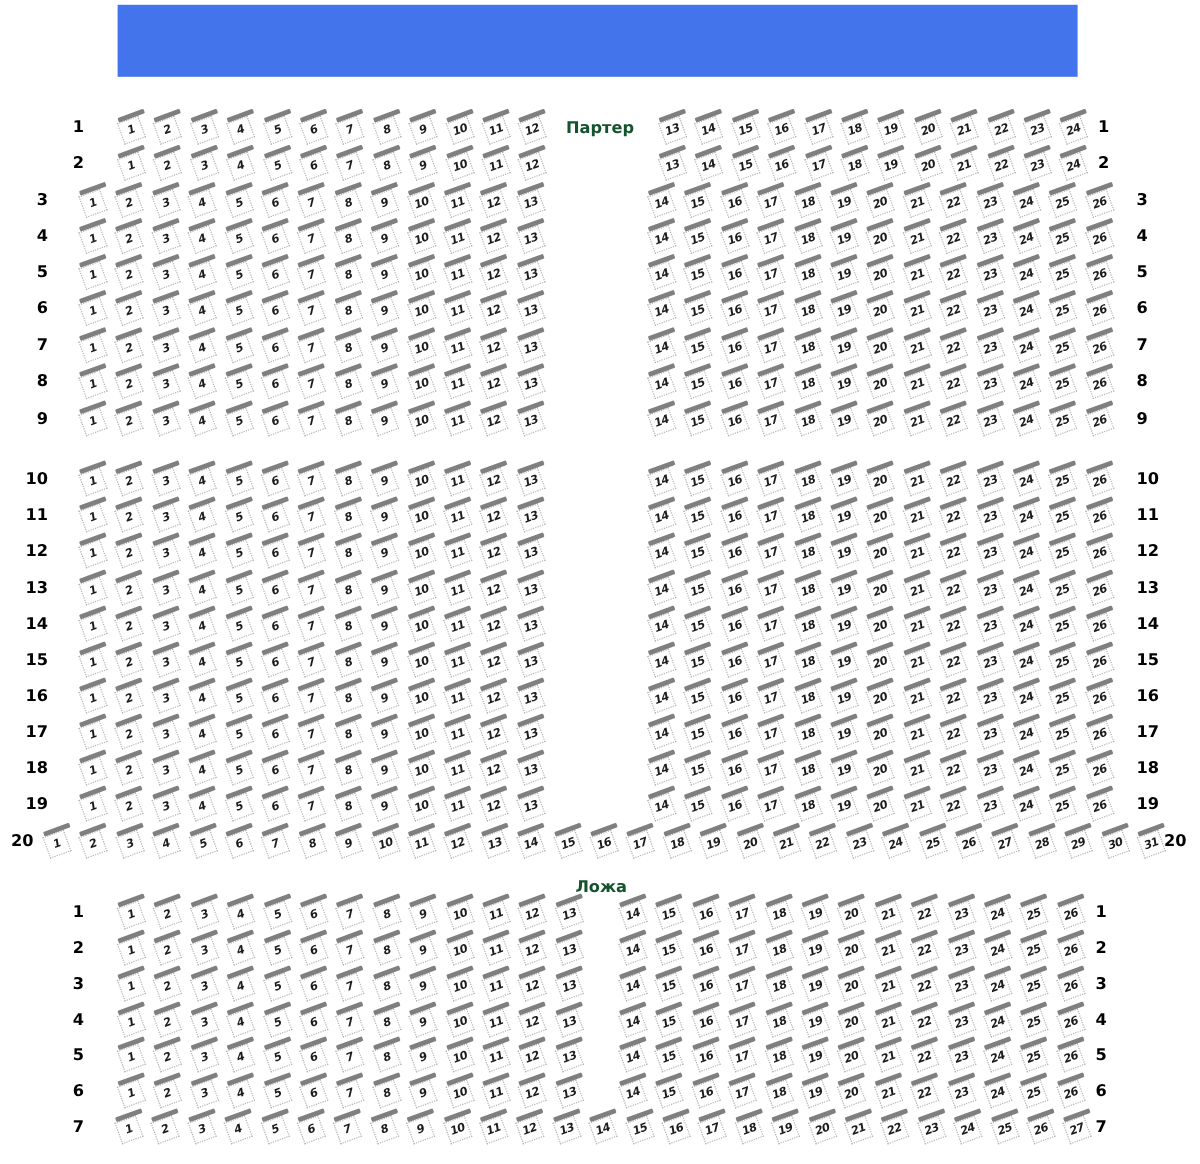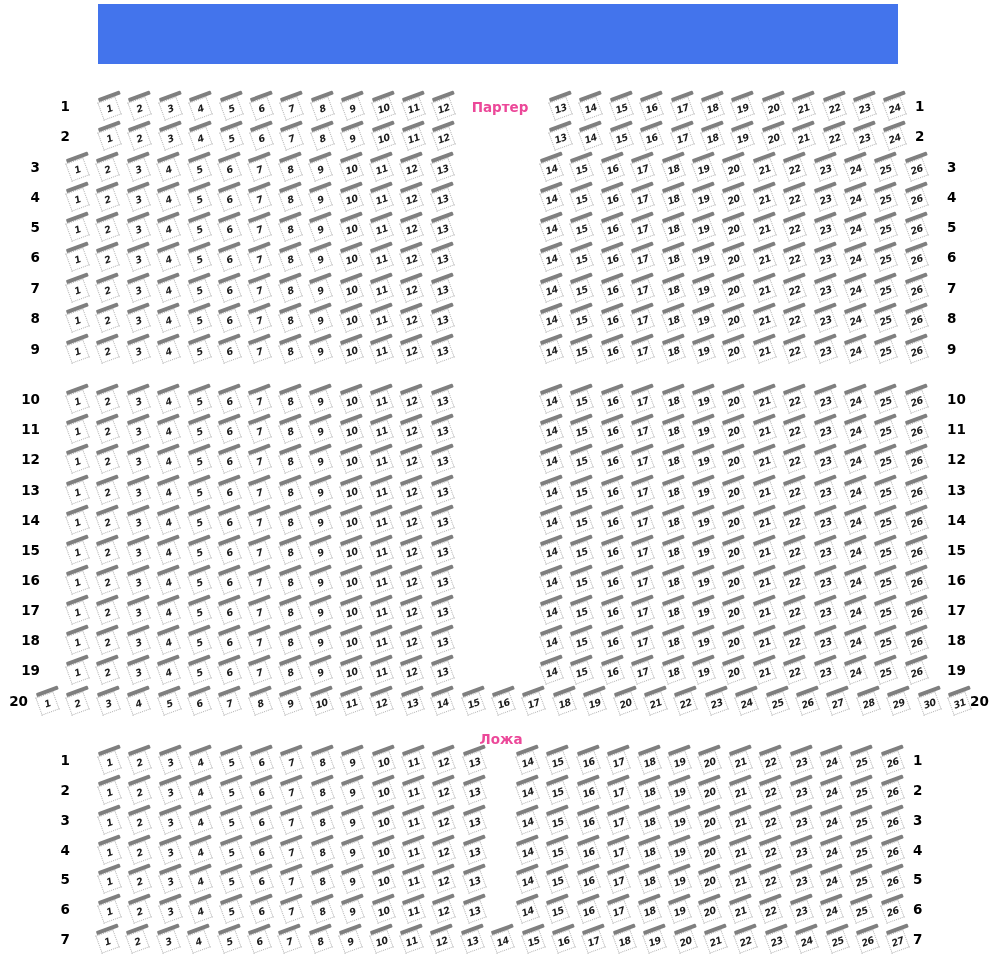--- a/index.html
+++ b/index.html
@@ -1,18 +1,18 @@
 <!DOCTYPE html>
 <html style="--seat-back: #7f7f7f; --seat-border: #b3b3b3; --seat-num: #1c1c1c;"><head>
 <meta charset="utf-8">
 <style>
   html,body{margin:0;padding:0;background:#ffffff;}
   #seatmap{position:relative;width:1000px;height:970px;font-family:"DejaVu Sans",sans-serif;overflow:visible;}
   .stage{position:absolute;left:98px;top:4px;width:800px;height:60px;}
-  .section-title{position:absolute;transform:translateX(-50%);font:700 13.5px "DejaVu Sans",sans-serif;color:#ec4899;white-space:nowrap;}
+  .section-title{position:absolute;transform:translateX(-50%);font:700 13.5px "DejaVu Sans",sans-serif;color:#14532d;white-space:nowrap;}
   #title-parter{left:500px;top:99px;}
   #title-lozha{left:501px;top:731px;}
   .row-label{position:absolute;width:40px;height:21px;line-height:21px;font:700 13.5px "DejaVu Sans",sans-serif;color:#000;}
   .row-label.left{text-align:right;}
   .row-label.right{text-align:left;}
   .seat{position:absolute;width:19px;height:19px;box-sizing:border-box;border:1px dotted var(--seat-border,#b3b3b3);
         background:#fff;transform:rotate(-20deg);cursor:pointer;}
   .seat::before{content:"";position:absolute;left:1px;top:-5px;width:23px;height:4px;
         background:var(--seat-back,#7f7f7f);border-radius:1px;}
   .seat .num{position:absolute;left:0;top:0;right:0;bottom:0;display:flex;align-items:center;justify-content:center;

